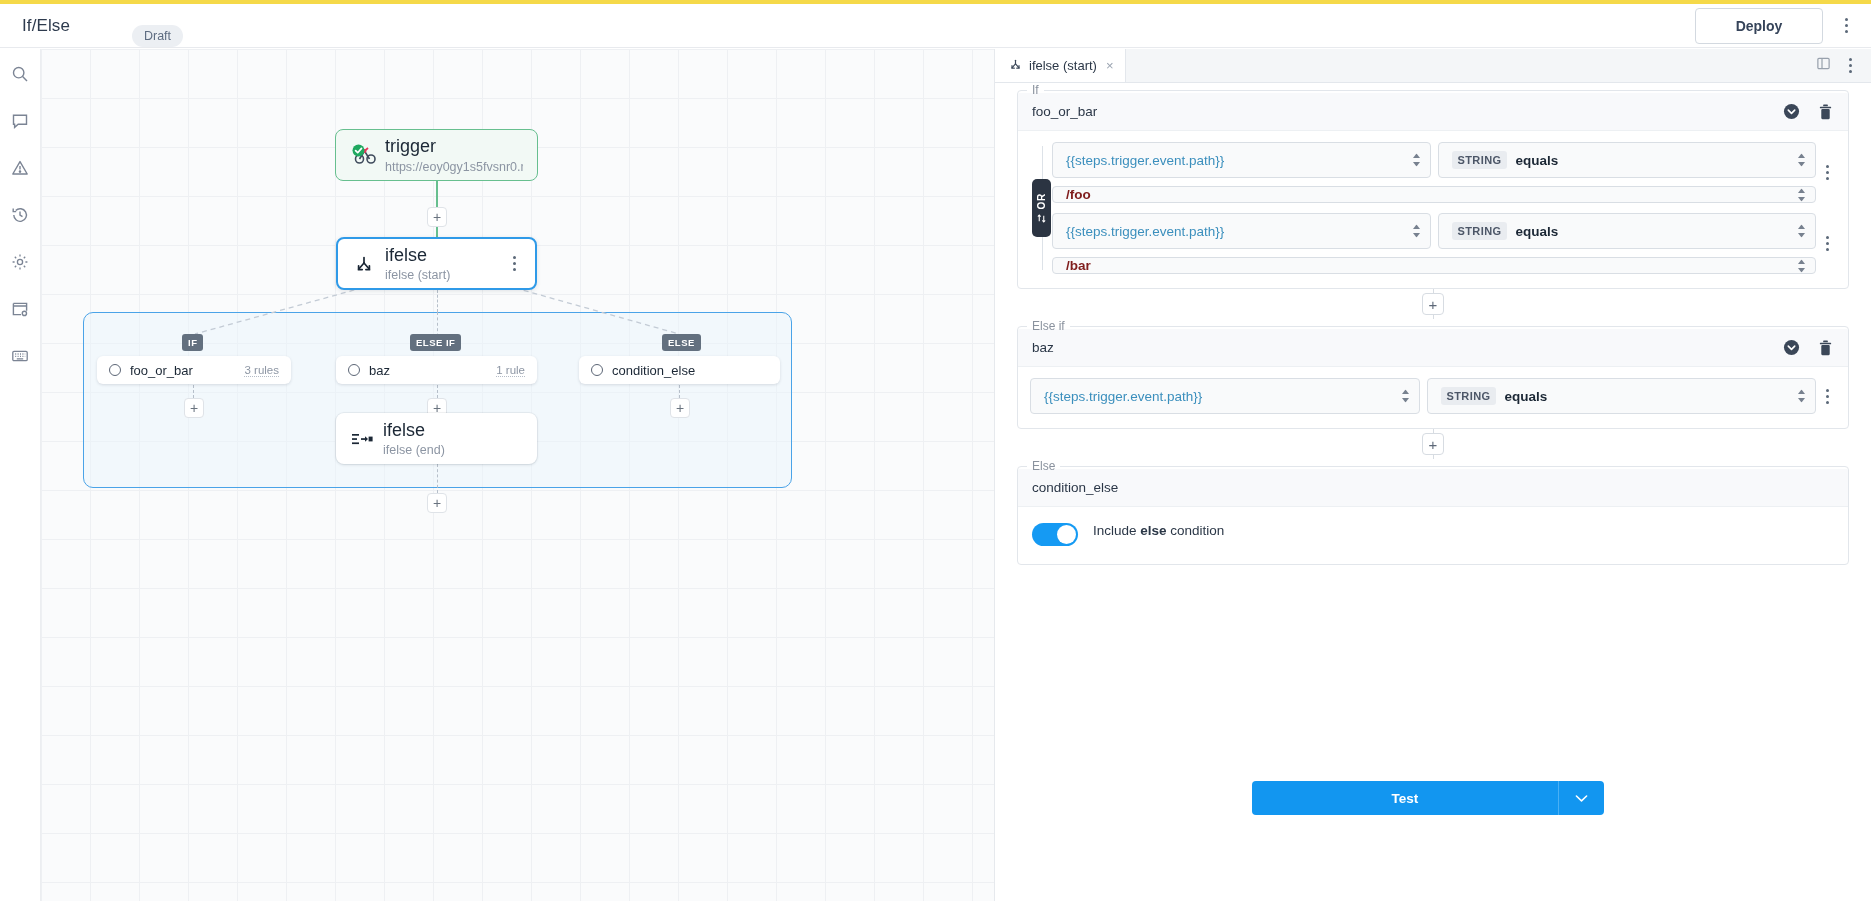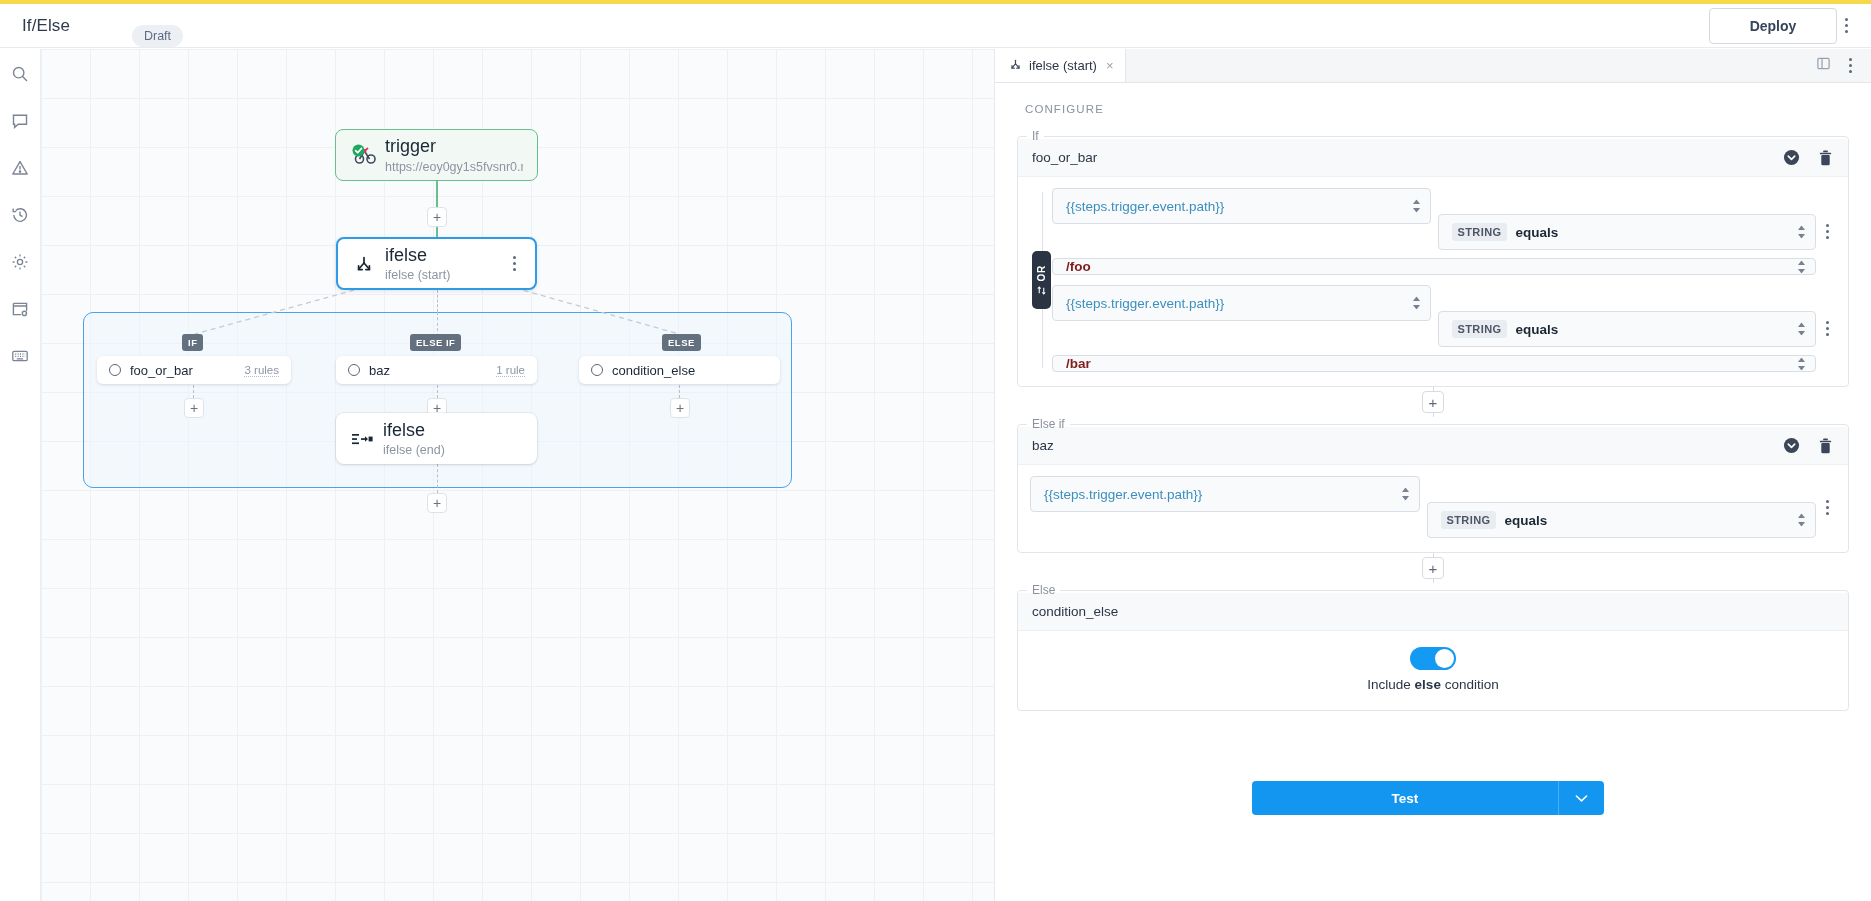--- a/index.html
+++ b/index.html
@@ -26,21 +26,21 @@
   }
   .app-title {
     margin-left: 22px; font-size: 17px; color: #2e3b4e; font-weight: 400;
     letter-spacing: .1px;
   }
   .draft-badge {
     margin-left: 62px; background: #eceff3; color: #5d6b80;
     font-size: 12.5px; padding: 4px 12px; border-radius: 11px; margin-top: 20px;
   }
   .header-right {
-    margin-left: auto; display: flex; align-items: center; 
+    margin-left: auto; display: flex; align-items: center; gap: 14px;
     padding-right: 16px;
   }
   .deploy-btn {
     border: 1px solid #d3d9e0; background: #fff; color: #36445a;
     font-size: 14px; font-weight: 700; padding: 9px 0; width: 128px;
     border-radius: 4px; text-align: center; cursor: pointer;
     font-family: "Liberation Sans", sans-serif;
   }
   .kebab {
     width: 18px; height: 22px; display: flex; flex-direction: column;
@@ -186,21 +186,21 @@
   .rule-group { display: flex; align-items: flex-start; }
   .rule-fields { flex: 1; display: flex; flex-direction: column; gap: 0; }
   .field-row { display: flex; gap: 7px; }
   .field {
     position: relative; background: #f9fafb; border: 1px solid #d9dee4;
     border-radius: 4px; height: 36px; display: flex; align-items: center;
     padding: 0 26px 0 13px; font-size: 13.5px; cursor: text;
   }
   .field.expr { color: #3b8fbd; flex: 1; }
   .field.value { color: #7f1d1d; font-weight: 700; flex: 1; margin-top: 8px; }
-  .field.op { flex: 1; cursor: pointer; margin-top: 26px; }
+  .field.op { flex: 1; cursor: pointer; }
   .chip {
     background: #e9ecf0; color: #4c5667; font-size: 11px; font-weight: 700;
     letter-spacing: .4px; padding: 3px 6px; border-radius: 3px; margin-right: 8px;
   }
   .op-word { font-size: 13.5px; font-weight: 700; color: #1b2735; }
   .stepper {
     position: absolute; right: 9px; top: 50%; transform: translateY(-50%);
     display: flex; flex-direction: column; gap: 2px; color: #77818f; cursor: pointer;
   }
   .rule-kebab { width: 22px; flex: none; display: flex; align-items: center; justify-content: center; align-self: center; }
@@ -209,21 +209,21 @@
   }
   .connector-plus .vline {
     position: absolute; left: 50%; top: 0; bottom: 0; width: 1px; background: #d7dce2;
   }
   .connector-plus .plus {
     position: absolute; left: 50%; top: 50%; transform: translate(-50%,-50%);
     width: 22px; height: 22px; background: #fff; border: 1px solid #d7dce2;
     border-radius: 4px; display: flex; align-items: center; justify-content: center;
     color: #5d6878; font-size: 15px; cursor: pointer;
   }
-  .else-body { padding: 16px 14px 4px 14px; display: flex; align-items: center; gap: 7px; flex-direction: column; }
+  .else-body { padding: 16px 14px 4px 14px; display: flex; align-items: flex-start; gap: 15px; }
   .toggle {
     width: 46px; height: 23px; border-radius: 12px; background: #159af3;
     position: relative; cursor: pointer; flex: none;
   }
   .toggle .knob {
     position: absolute; right: 2px; top: 2px; width: 19px; height: 19px;
     border-radius: 50%; background: #fff;
   }
   .toggle-label { font-size: 13.5px; color: #2b3747; }
   .toggle-label b { font-weight: 700; }
@@ -447,21 +447,20 @@
         </span>
         <span class="kebab">
             <i></i>
             <i></i>
             <i></i>
           </span>
       </div>
     </div>
 
     <div class="panel-body">
-      <div class="configure-label">CONFIGURE</div>
 
       <fieldset class="section">
         <legend>If</legend>
         <div class="section-head">
           <div class="section-name">foo_or_bar</div>
           <div class="head-actions">
             <div class="icon-btn">
               <svg width="17" height="17" viewBox="0 0 18 18">
                   <circle cx="9" cy="9" r="8" fill="#3b4758"></circle>
                 <path d="M5.6 7.6 L9 11 L12.4 7.6" stroke="#fff" stroke-width="1.7" fill="none" stroke-linecap="round" stroke-linejoin="round"></path>

